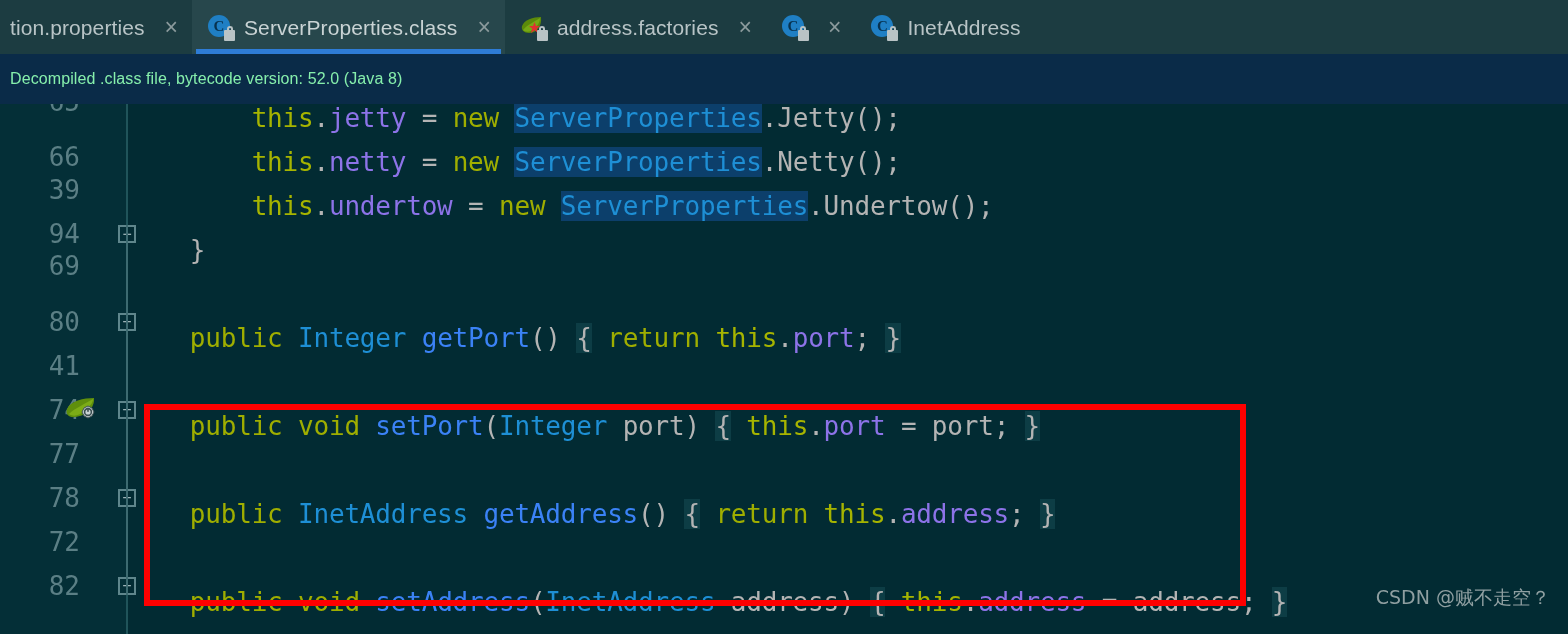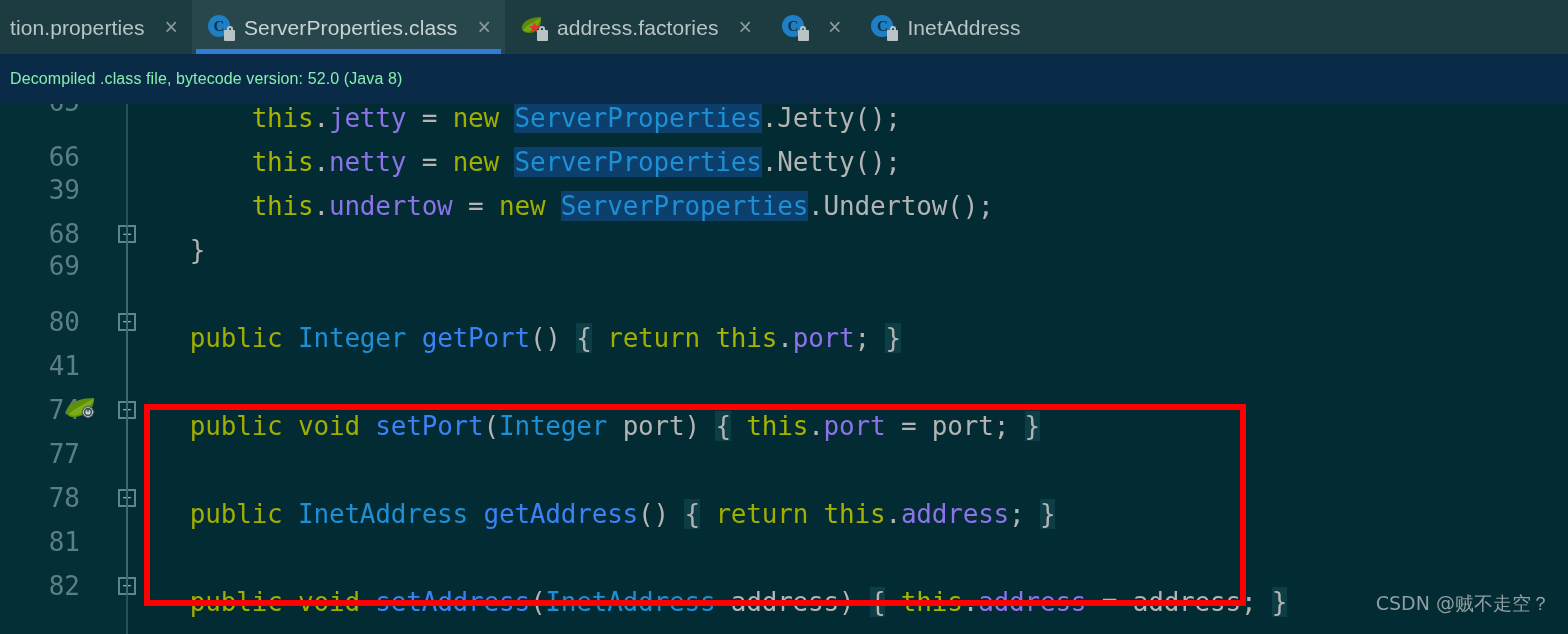--- a/index.html
+++ b/index.html
@@ -240,21 +240,21 @@
     height: 202px;
     border: 6px solid #ff0000;
     box-sizing: border-box;
     pointer-events: none;
   }
 
   
   .watermark {
     position: absolute;
     right: 18px;
-    bottom: 17px;
+    bottom: 23px;
     font-size: 19px;
     color: #8f9fa1;
     font-family: "DejaVu Sans", sans-serif;
   }
 </style>
 </head>
 <body>
 
 <div id="app">
 
@@ -313,39 +313,39 @@
     <span class="notif-text">Decompiled .class file, bytecode version: 52.0 (Java 8)</span>
   </div>
 
   <div class="editor">
     <div class="gutter"></div>
     <div class="gutter-line"></div>
     <div id="gutter-content">
         <div class="gnum" style="top: -24px; left: 14px;">65</div>
         <div class="gnum" style="top: 31px; left: 14px;">66</div>
         <div class="gnum" style="top: 64px; left: 14px;">39</div>
-        <div class="gnum" style="top: 108px; left: 14px;">68</div>
+        <div class="gnum" style="top: 108px; left: 14px;">94</div>
         <div class="fold" style="top: 121px;">−</div>
         <div class="gnum" style="top: 140px; left: 14px;">69</div>
         <div class="gnum" style="top: 196px; left: 14px;">80</div>
         <div class="fold" style="top: 209px;">+</div>
         <div class="gnum" style="top: 240px; left: 14px;">41</div>
         <div class="gnum" style="top: 284px; left: 14px;">74</div>
         <div class="fold" style="top: 297px;">+</div>
         <div class="springicon" style="top: 292px;"><svg viewBox="0 0 34 30" width="34" height="30">
             <path d="M30 2 C20 2 6 5 3 13 C1 18 5 22 11 21 C22 20 31 12 30 2 Z" fill="#5f8f0c"></path>
             <path d="M29 3 C21 8 11 12 5 18 C9 21 16 20 21 14 C26 10 29 7 29 3 Z" fill="#7cac16"></path>
             <path d="M20 12 l4 -2 l4 2 l2 4 l-2 4 l-4 2 l-4 -2 l-2 -4 Z" fill="#c9d2d4" stroke="#3c4f52" stroke-width="1"></path>
             <circle cx="24" cy="16" r="3.4" fill="none" stroke="#3c4f52" stroke-width="1.6"></circle>
             <rect x="23.2" y="11.8" width="1.6" height="4" fill="#3c4f52"></rect>
           </svg></div>
         <div class="gnum" style="top: 328px; left: 14px;">77</div>
         <div class="gnum" style="top: 372px; left: 14px;">78</div>
         <div class="fold" style="top: 385px;">+</div>
-        <div class="gnum" style="top: 416px; left: 14px;">81</div>
+        <div class="gnum" style="top: 416px; left: 14px;">72</div>
         <div class="gnum" style="top: 460px; left: 14px;">82</div>
         <div class="fold" style="top: 473px;">+</div>
         <div class="foldbar" style="top: 121px; height: 370px; left: 126px;"></div>
       </div>
     <div class="code-area" id="code-area">
         <div class="code-line" style="top: -24px;"><span class="t-def">        </span><span class="t-this">this</span><span class="t-punct">.</span><span class="t-field">jetty</span><span class="t-def"> </span><span class="t-op">=</span><span class="t-def"> </span><span class="t-kw">new</span><span class="t-def"> </span><span class="t-type hl-ident">ServerProperties</span><span class="t-def">.Jetty();</span></div>
         <div class="code-line" style="top: 20px;"><span class="t-def">        </span><span class="t-this">this</span><span class="t-punct">.</span><span class="t-field">netty</span><span class="t-def"> </span><span class="t-op">=</span><span class="t-def"> </span><span class="t-kw">new</span><span class="t-def"> </span><span class="t-type hl-ident">ServerProperties</span><span class="t-def">.Netty();</span></div>
         <div class="code-line" style="top: 64px;"><span class="t-def">        </span><span class="t-this">this</span><span class="t-punct">.</span><span class="t-field">undertow</span><span class="t-def"> </span><span class="t-op">=</span><span class="t-def"> </span><span class="t-kw">new</span><span class="t-def"> </span><span class="t-type hl-ident">ServerProperties</span><span class="t-def">.Undertow();</span></div>
         <div class="code-line" style="top: 108px;"><span class="t-def">    }</span></div>
         <div class="code-line" style="top: 152px;"></div>

